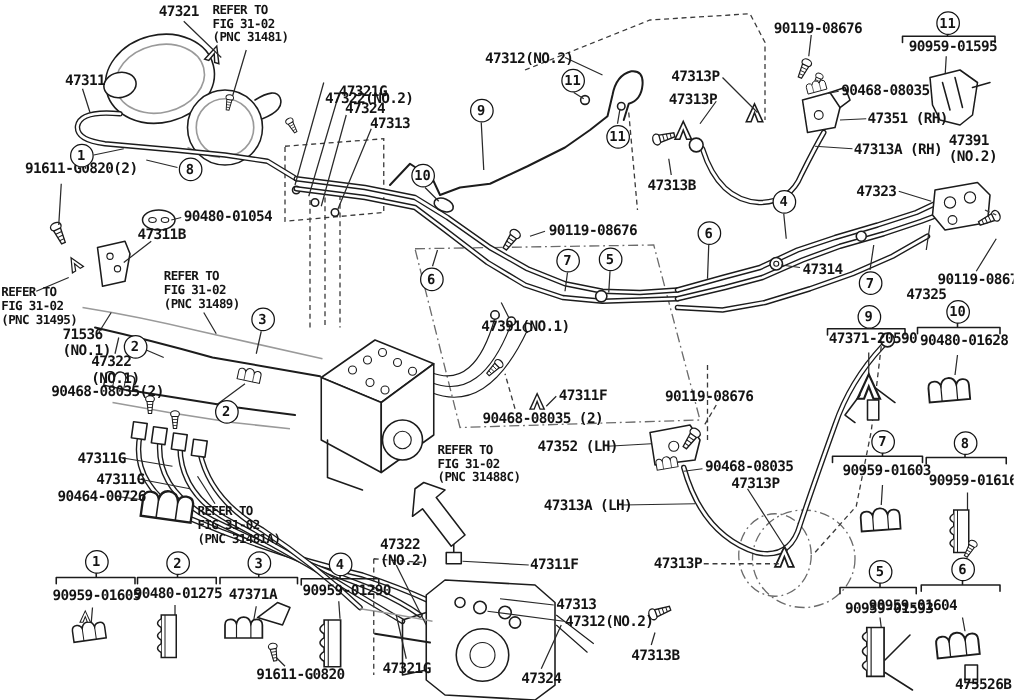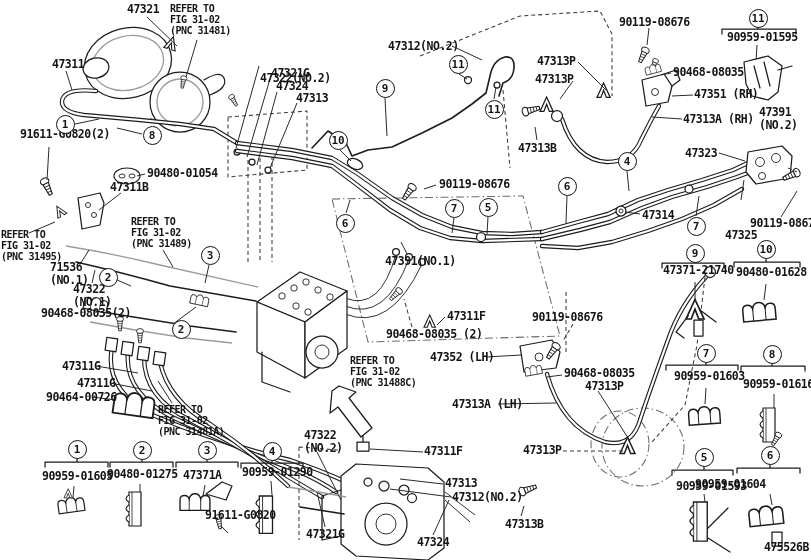--- a/index.html
+++ b/index.html
@@ -293,35 +293,35 @@
       <div class="plabel" style="left: 62px; top: 360px;">47311G</div>
       <div class="plabel" style="left: 77px; top: 377px;">47311G</div>
       <div class="plabel" style="left: 46px; top: 391px;">90464-00726</div>
       <div class="plabel sm" style="left: 158px; top: 404px;">REFER TO
 FIG 31-02
 (PNC 31481A)</div>
       <div class="plabel" style="left: 42px; top: 470px;">90959-01605</div>
       <div class="plabel" style="left: 107px; top: 468px;">90480-01275</div>
       <div class="plabel" style="left: 183px; top: 469px;">47371A</div>
       <div class="plabel" style="left: 242px; top: 466px;">90959-01290</div>
-      <div class="plabel" style="left: 205px; top: 509px;">91611-G0820</div>
+      <div class="plabel" style="left: 205px; top: 533px;">91611-G0820</div>
       <div class="plabel" style="left: 260px; top: 72px;">47322(NO.2)</div>
       <div class="plabel" style="left: 271px; top: 67px;">47321G</div>
       <div class="plabel" style="left: 276px; top: 80px;">47324</div>
       <div class="plabel" style="left: 296px; top: 92px;">47313</div>
       <div class="plabel" style="left: 388px; top: 40px;">47312(NO.2)</div>
       <div class="plabel" style="left: 439px; top: 178px;">90119-08676</div>
       <div class="plabel" style="left: 385px; top: 255px;">47391(NO.1)</div>
       <div class="plabel" style="left: 447px; top: 310px;">47311F</div>
       <div class="plabel" style="left: 386px; top: 328px;">90468-08035 (2)</div>
       <div class="plabel sm" style="left: 350px; top: 355px;">REFER TO
 FIG 31-02
 (PNC 31488C)</div>
       <div class="plabel" style="left: 430px; top: 351px;">47352 (LH)</div>
-      <div class="plabel" style="left: 435px; top: 398px; margin-left: 17px;">47313A (LH)</div>
+      <div class="plabel" style="left: 435px; top: 398px;">47313A (LH)</div>
       <div class="plabel" style="left: 532px; top: 311px;">90119-08676</div>
       <div class="plabel" style="left: 564px; top: 367px;">90468-08035</div>
       <div class="plabel" style="left: 585px; top: 380px;">47313P</div>
       <div class="plabel" style="left: 304px; top: 429px;">47322
 (NO.2)</div>
       <div class="plabel" style="left: 424px; top: 445px;">47311F</div>
       <div class="plabel" style="left: 445px; top: 477px;">47313</div>
       <div class="plabel" style="left: 452px; top: 491px;">47312(NO.2)</div>
       <div class="plabel" style="left: 417px; top: 536px;">47324</div>
       <div class="plabel" style="left: 306px; top: 528px;">47321G</div>
@@ -334,21 +334,21 @@
       <div class="plabel" style="left: 518px; top: 142px;">47313B</div>
       <div class="plabel" style="left: 673px; top: 66px;">90468-08035</div>
       <div class="plabel" style="left: 694px; top: 88px;">47351 (RH)</div>
       <div class="plabel" style="left: 683px; top: 113px;">47313A (RH)</div>
       <div class="plabel" style="left: 759px; top: 106px;">47391
 (NO.2)</div>
       <div class="plabel" style="left: 685px; top: 147px;">47323</div>
       <div class="plabel" style="left: 725px; top: 200px; margin-top: 29px;">47325</div>
       <div class="plabel" style="left: 750px; top: 217px;">90119-08676</div>
       <div class="plabel" style="left: 642px; top: 209px;">47314</div>
-      <div class="plabel" style="left: 663px; top: 264px;">47371-21740</div>
+      <div class="plabel" style="left: 663px; top: 264px;">47371-20590</div>
       <div class="plabel" style="left: 736px; top: 266px;">90480-01628</div>
       <div class="plabel" style="left: 674px; top: 370px;">90959-01603</div>
       <div class="plabel" style="left: 743px; top: 378px;">90959-01616</div>
       <div class="plabel" style="left: 676px; top: 480px;">90959-01593</div>
       <div class="plabel" style="left: 695px; top: 478px;">90959-01604</div>
     </div>
   <div id="callout-layer">
       <div class="callout" style="left: 55.5px; top: 114.5px;">1</div>
       <div class="callout" style="left: 142.5px; top: 125.5px;">8</div>
       <div class="callout" style="left: 98.5px; top: 267.5px;">2</div>

